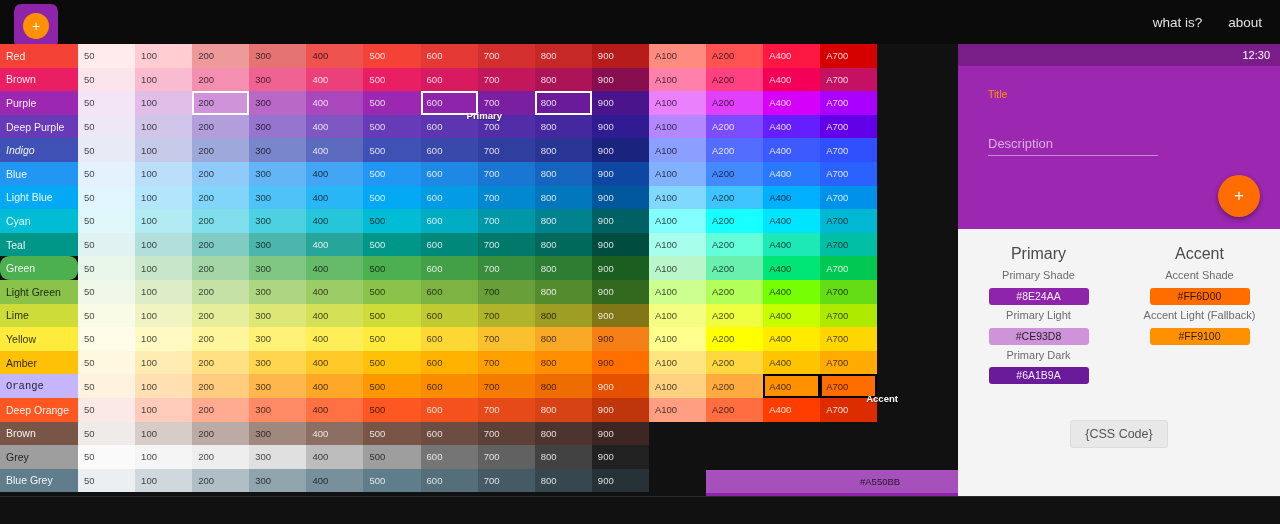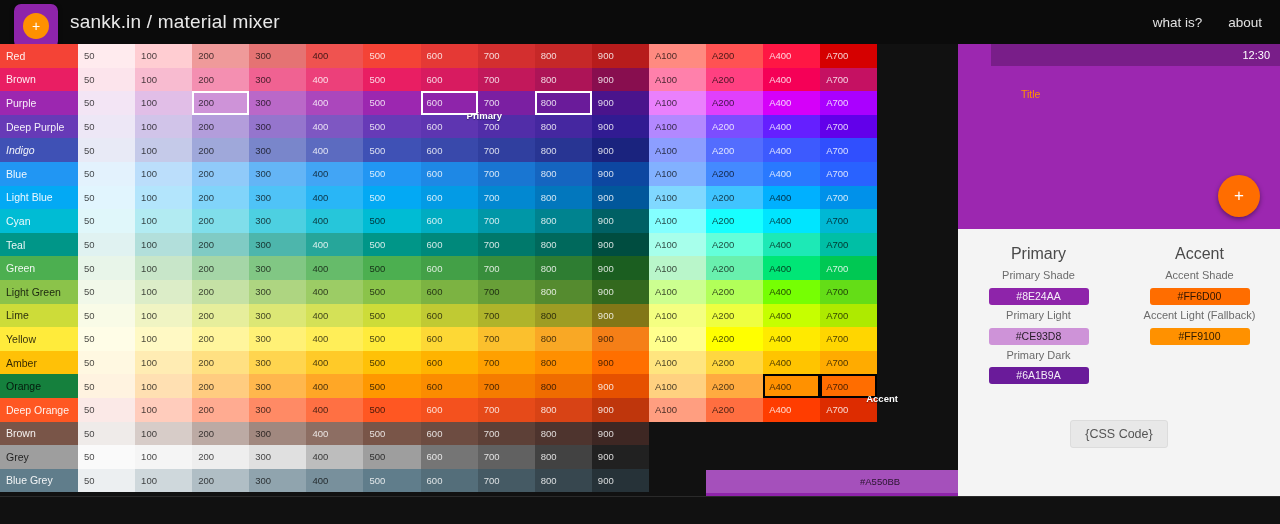--- a/index.html
+++ b/index.html
@@ -152,21 +152,20 @@
 </style>
 </head>
 <body>
 
 <div id="app">
 
   <div class="topbar">
     <div class="logo-box">
       <div class="logo-circle">+</div>
     </div>
-    <div class="brand">sankk.in / material mixer</div>
     <div class="topnav">
       <a href="#">what is?</a>
       <a href="#">about</a>
     </div>
   </div>
 
   <div class="palette" id="palette">
       <div class="prow">
         <div class="pname" style="background: rgb(244, 67, 54); color: rgba(255, 255, 255, 0.92);">Red</div>
         <div class="pcell" style="background: rgb(255, 235, 238);">50</div>
@@ -314,21 +313,21 @@
         <div class="pcell dark" style="background: rgb(0, 137, 123);">600</div>
         <div class="pcell dark" style="background: rgb(0, 121, 107);">700</div>
         <div class="pcell dark" style="background: rgb(0, 105, 92);">800</div>
         <div class="pcell dark" style="background: rgb(0, 77, 64);">900</div>
         <div class="pcell" style="background: rgb(167, 255, 235);">A100</div>
         <div class="pcell" style="background: rgb(100, 255, 218);">A200</div>
         <div class="pcell" style="background: rgb(29, 233, 182);">A400</div>
         <div class="pcell" style="background: rgb(0, 191, 165);">A700</div>
       </div>
       <div class="prow">
-        <div class="pname" style="background: rgb(76, 175, 80); color: rgba(255, 255, 255, 0.92);">Green</div>
+        <div class="pname" style="background: rgb(76, 175, 80); color: rgba(255, 255, 255, 0.92); border-radius: 9px;">Green</div>
         <div class="pcell" style="background: rgb(232, 245, 233);">50</div>
         <div class="pcell" style="background: rgb(200, 230, 201);">100</div>
         <div class="pcell" style="background: rgb(165, 214, 167);">200</div>
         <div class="pcell" style="background: rgb(129, 199, 132);">300</div>
         <div class="pcell" style="background: rgb(102, 187, 106);">400</div>
         <div class="pcell" style="background: rgb(76, 175, 80);">500</div>
         <div class="pcell dark" style="background: rgb(67, 160, 71);">600</div>
         <div class="pcell dark" style="background: rgb(56, 142, 60);">700</div>
         <div class="pcell dark" style="background: rgb(46, 125, 50);">800</div>
         <div class="pcell dark" style="background: rgb(27, 94, 32);">900</div>
@@ -399,21 +398,21 @@
         <div class="pcell" style="background: rgb(255, 179, 0);">600</div>
         <div class="pcell" style="background: rgb(255, 160, 0);">700</div>
         <div class="pcell" style="background: rgb(255, 143, 0);">800</div>
         <div class="pcell" style="background: rgb(255, 111, 0);">900</div>
         <div class="pcell" style="background: rgb(255, 229, 127);">A100</div>
         <div class="pcell" style="background: rgb(255, 215, 64);">A200</div>
         <div class="pcell" style="background: rgb(255, 196, 0);">A400</div>
         <div class="pcell" style="background: rgb(255, 171, 0);">A700</div>
       </div>
       <div class="prow">
-        <div class="pname" style="background: #15803d; color: rgba(0, 0, 0, 0.8);">Orange</div>
+        <div class="pname" style="background: #c4b5fd; color: rgba(0, 0, 0, 0.8); font-family: Liberation Mono, monospace;">Orange</div>
         <div class="pcell" style="background: rgb(255, 243, 224);">50</div>
         <div class="pcell" style="background: rgb(255, 224, 178);">100</div>
         <div class="pcell" style="background: rgb(255, 204, 128);">200</div>
         <div class="pcell" style="background: rgb(255, 183, 77);">300</div>
         <div class="pcell" style="background: rgb(255, 167, 38);">400</div>
         <div class="pcell" style="background: rgb(255, 152, 0);">500</div>
         <div class="pcell" style="background: rgb(251, 140, 0);">600</div>
         <div class="pcell" style="background: rgb(245, 124, 0);">700</div>
         <div class="pcell" style="background: rgb(239, 108, 0);">800</div>
         <div class="pcell dark" style="background: rgb(230, 81, 0);">900</div>
@@ -498,26 +497,27 @@
         <div class="tint-rows" style="position: relative;">
           <div class="tint-row">#A550BB</div>
           <div class="tint-row">#8E24AA</div>
           <div class="tint-row">#8021A4</div>
         </div>
       </div>
     </div>
 
   <div class="sidepanel">
 
-    <div class="phone-preview" id="phone-preview" style="background: rgb(156, 39, 176); padding-left: 33px;">
+    <div class="phone-preview" id="phone-preview" style="background: rgb(156, 39, 176);">
       <div class="phone-status" style="background: rgba(0, 0, 0, 0.22);">
         <span>12:30</span>
       </div>
       <div class="phone-body" id="phone-body" style="background: rgb(156, 39, 176);">
         <div class="fld-label-title" style="color: rgb(255, 145, 0);">Title</div>
+        <div class="fld-desc">Description</div>
         <div class="fab" style="background: rgb(255, 109, 0);">
           <span>+</span>
         </div>
       </div>
     </div>
 
     <div class="swatches">
       <div class="swcol">
         <h3>Primary</h3>
         <div class="cap">Primary Shade</div>

